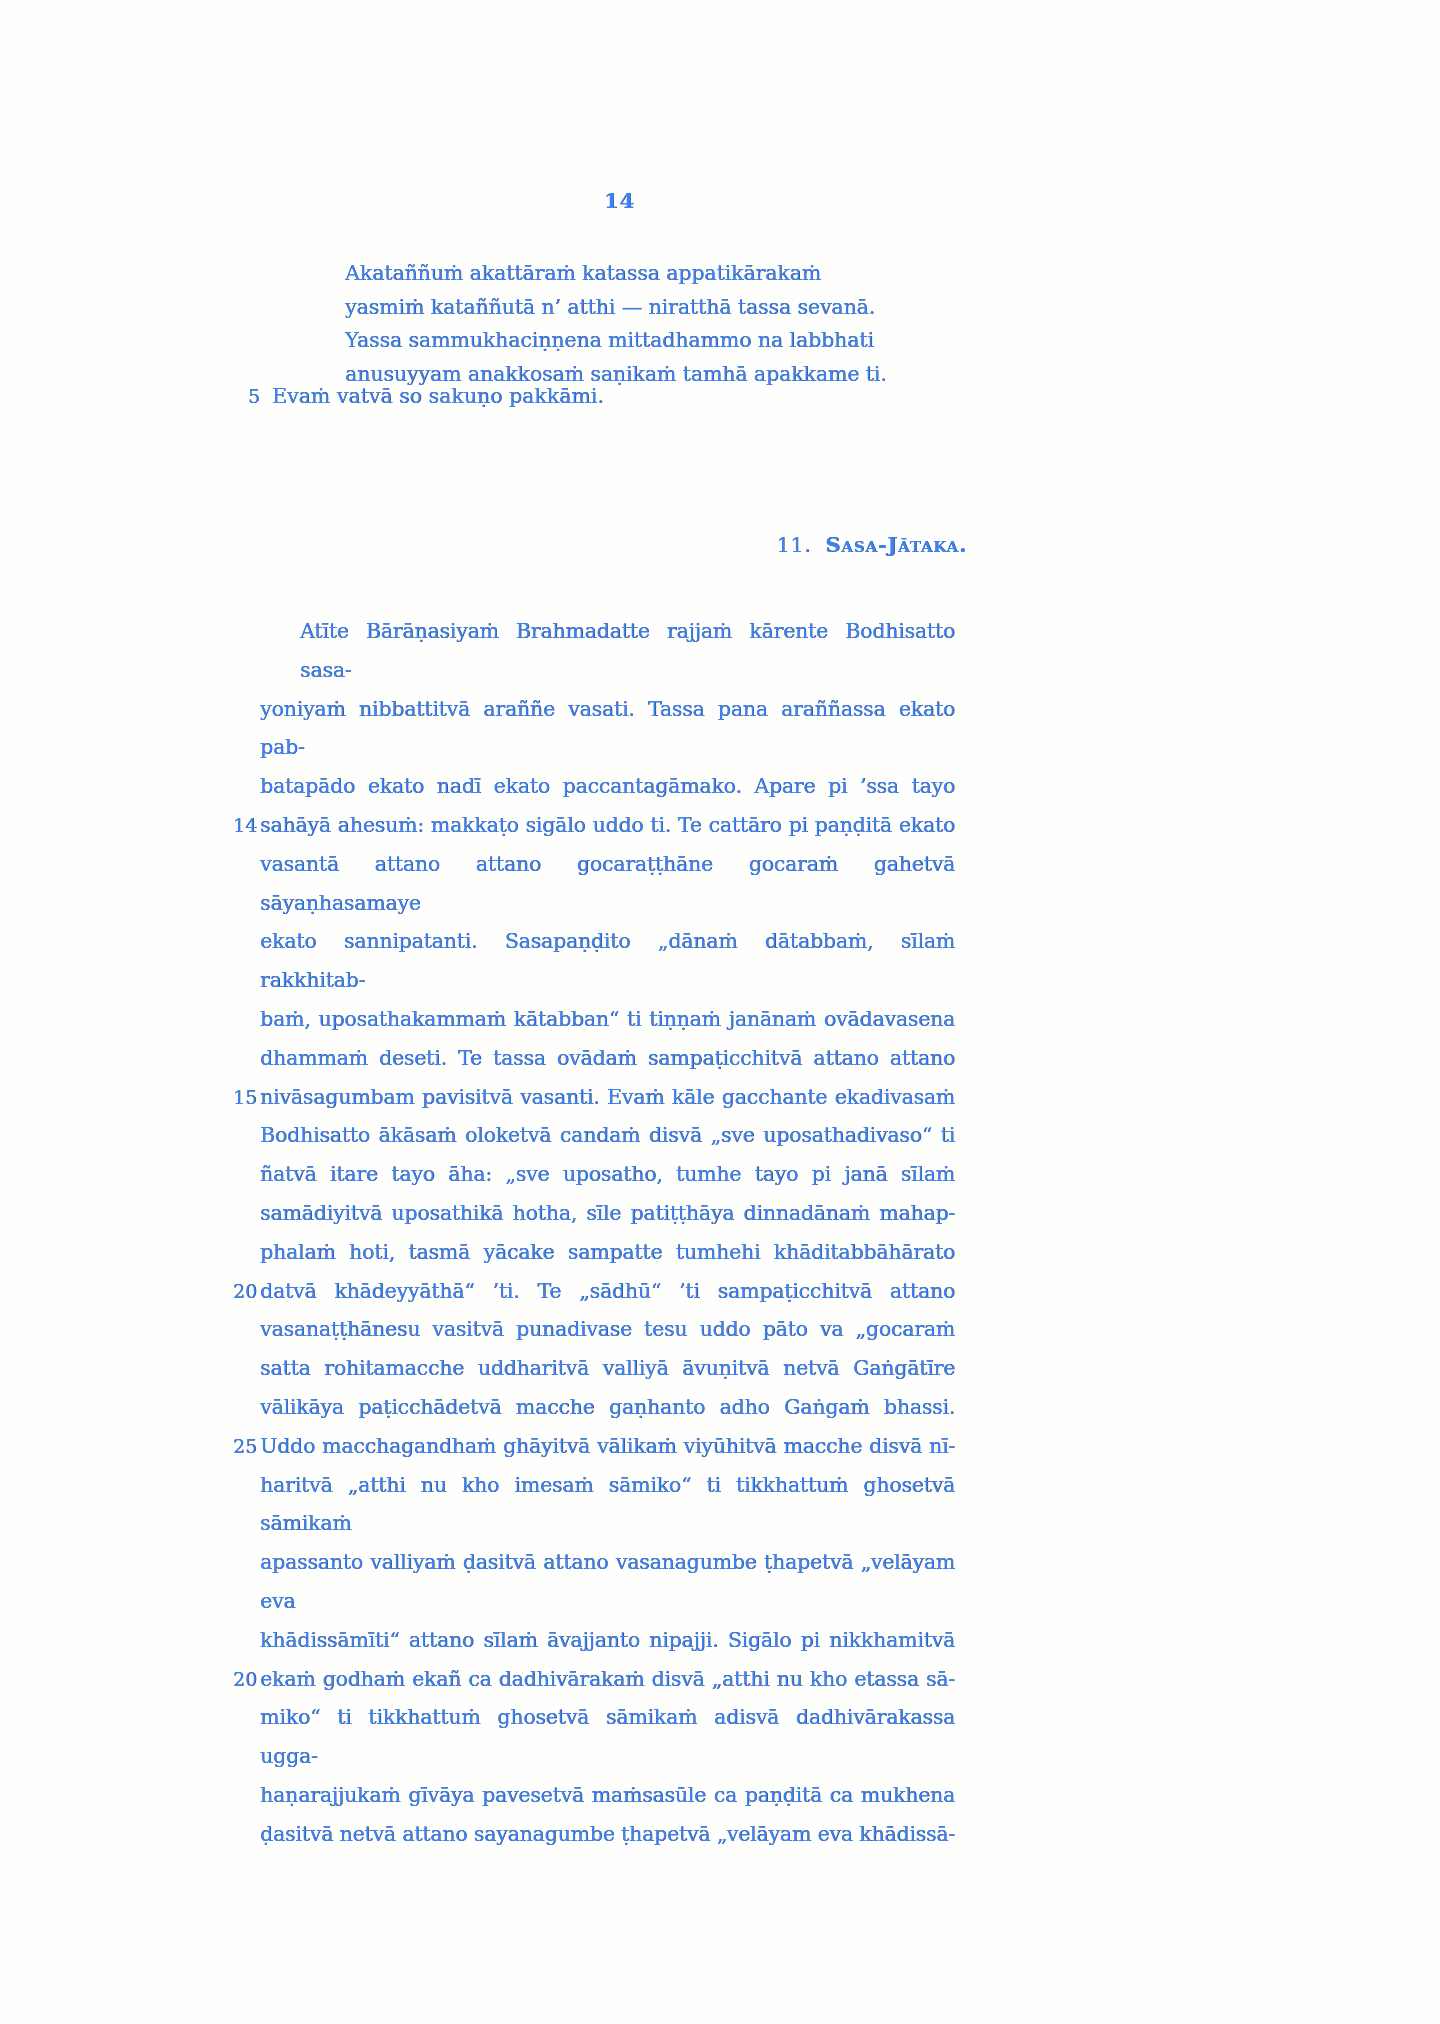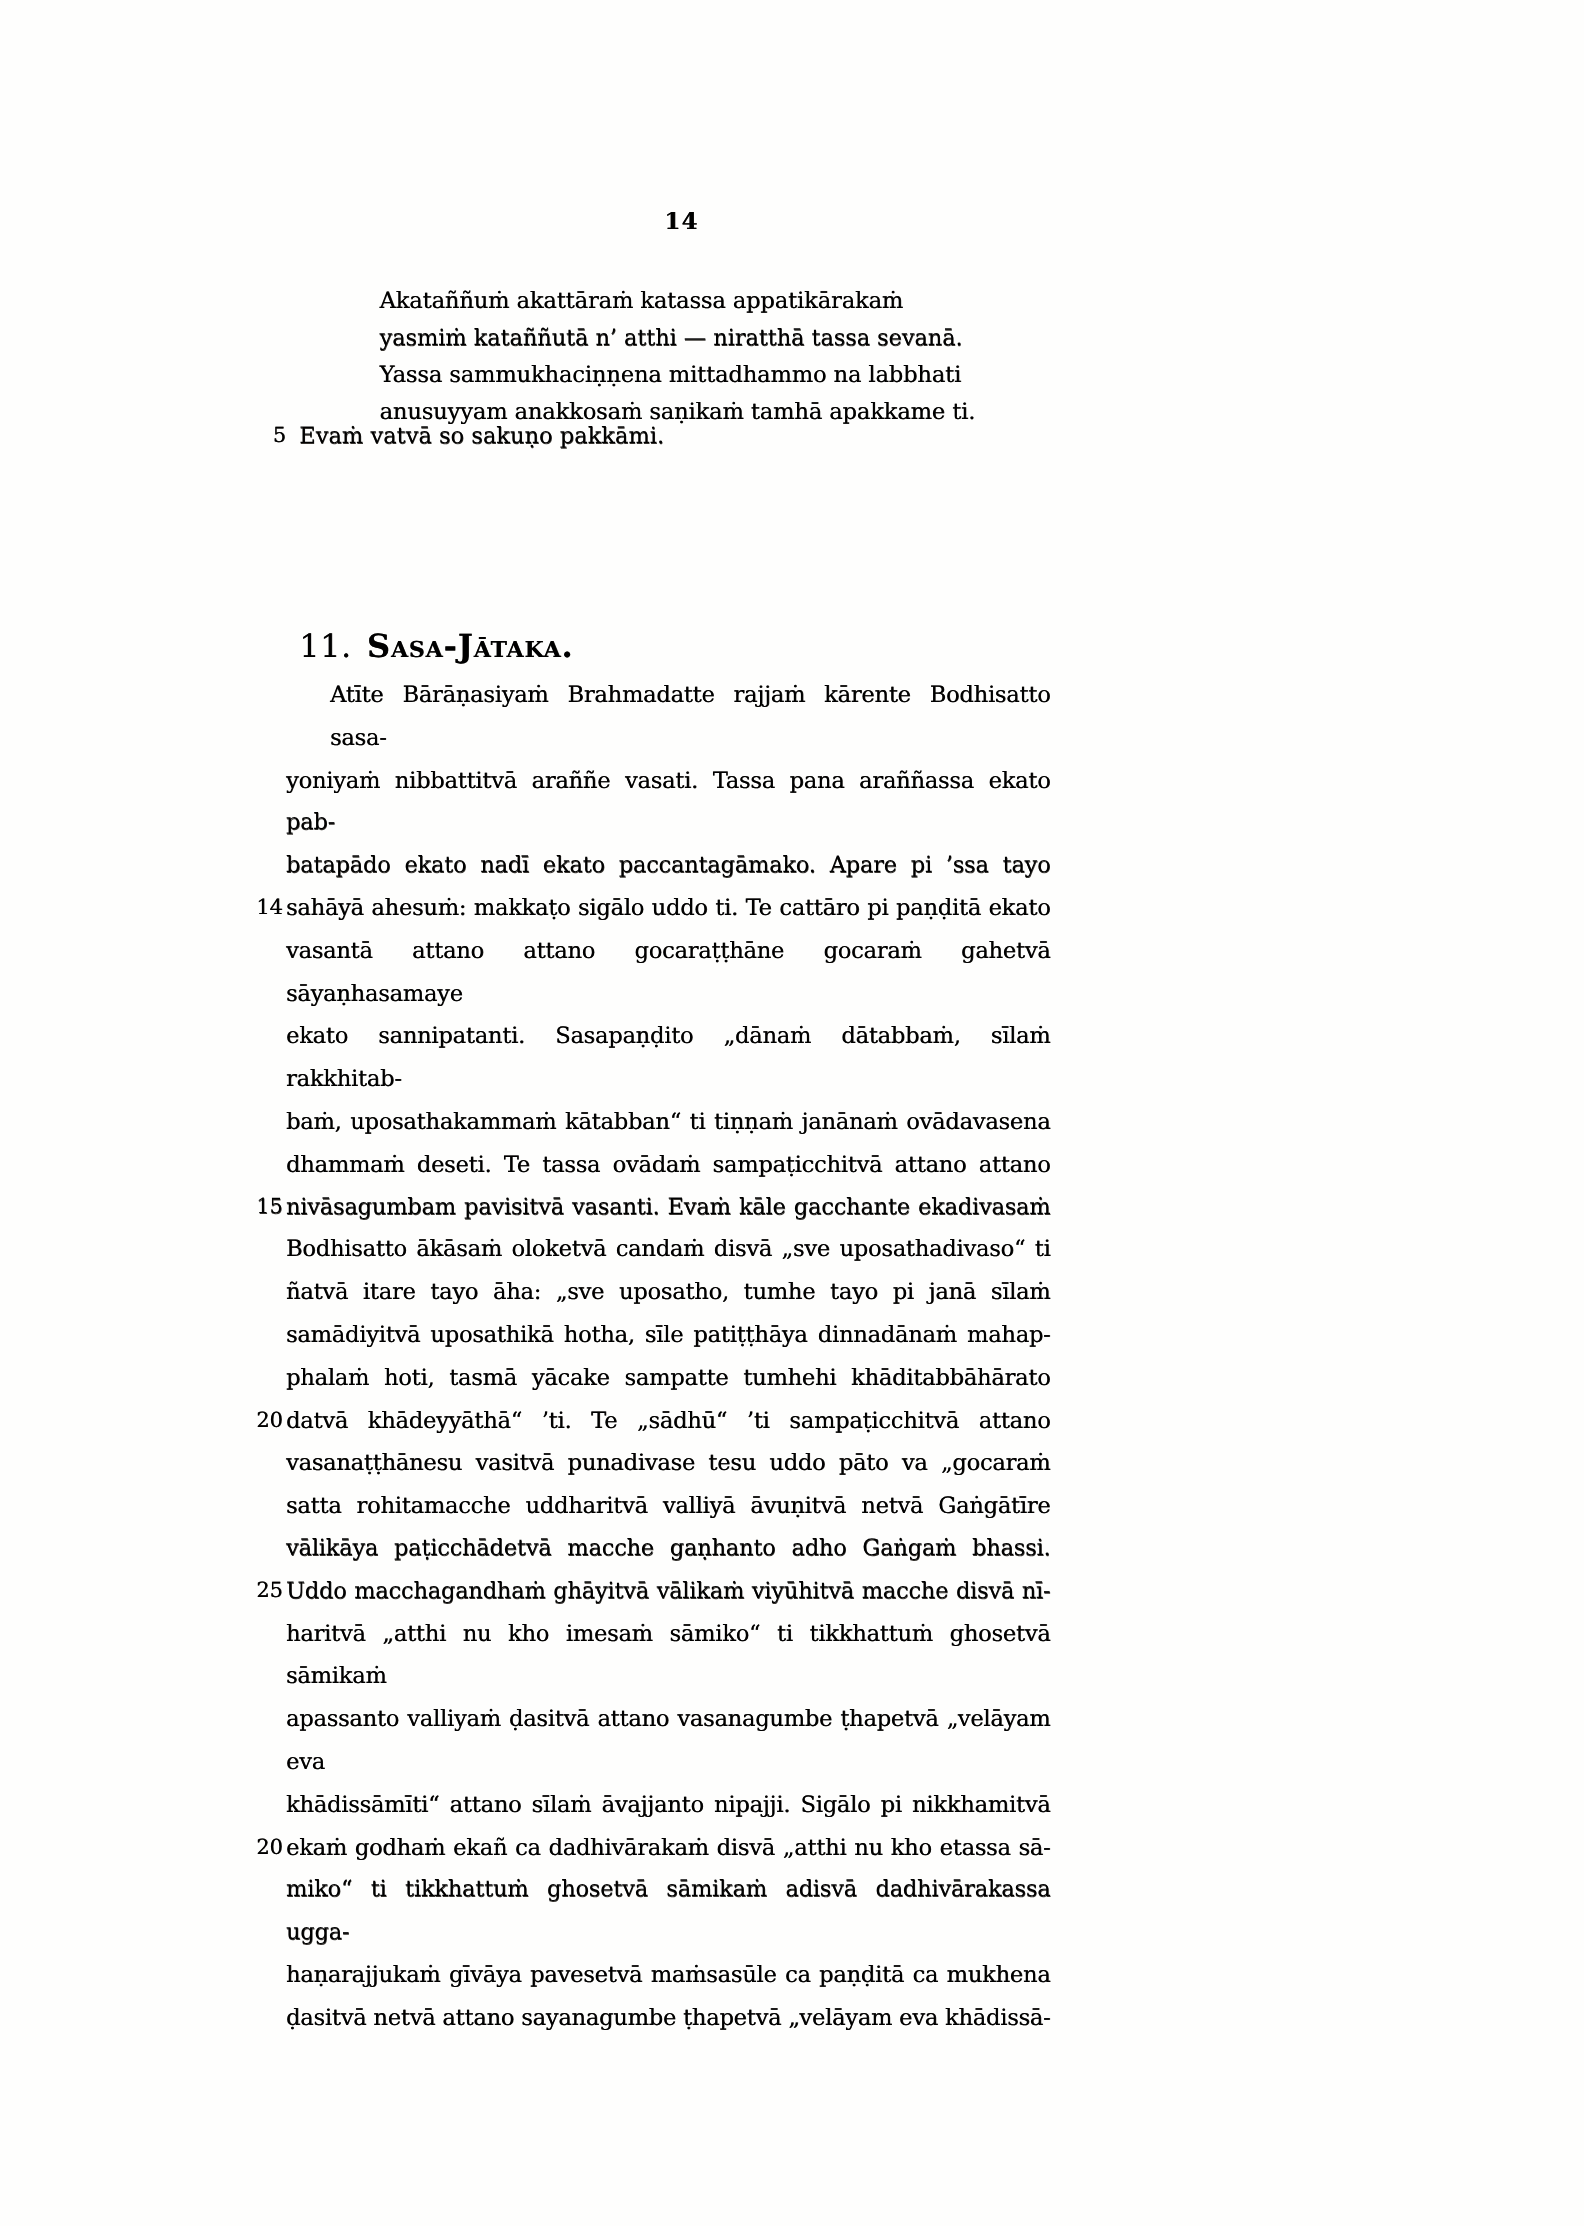--- a/index.html
+++ b/index.html
@@ -5,21 +5,21 @@
   html, body {
     margin: 0;
     padding: 0;
     background: #ffffff;
   }
   .page {
     position: relative;
     width: 1440px;
     height: 2024px;
     background: #fefefd;
-    color: #000000;
+    color: #3b82f6;
     font-family: "DejaVu Serif", serif;
     overflow: hidden;
     text-shadow: 0.35px 0.25px 0 rgba(20,16,12,0.85);
   }
   .pagenum {
     position: absolute;
     top: 188px;
     left: 272px;
     width: 695px;
     text-align: center;
@@ -45,25 +45,25 @@
     line-height: 30px;
     white-space: nowrap;
   }
   .verse-close .lnum {
     position: absolute;
     left: -24px;
     font-size: 19px;
   }
   .heading {
     position: absolute;
-    top: 574px;
+    top: 532px;
     left: 272px;
     width: 695px;
-    text-align: left;
-    font-size: 29px;
+    text-align: right;
+    font-size: 21px;
     line-height: 26px;
   }
   .heading .hnum {
     letter-spacing: 0.5px;
   }
   .heading .sc {
     font-variant: small-caps;
     font-weight: bold;
     letter-spacing: 0.8px;
     margin-left: 14px;

